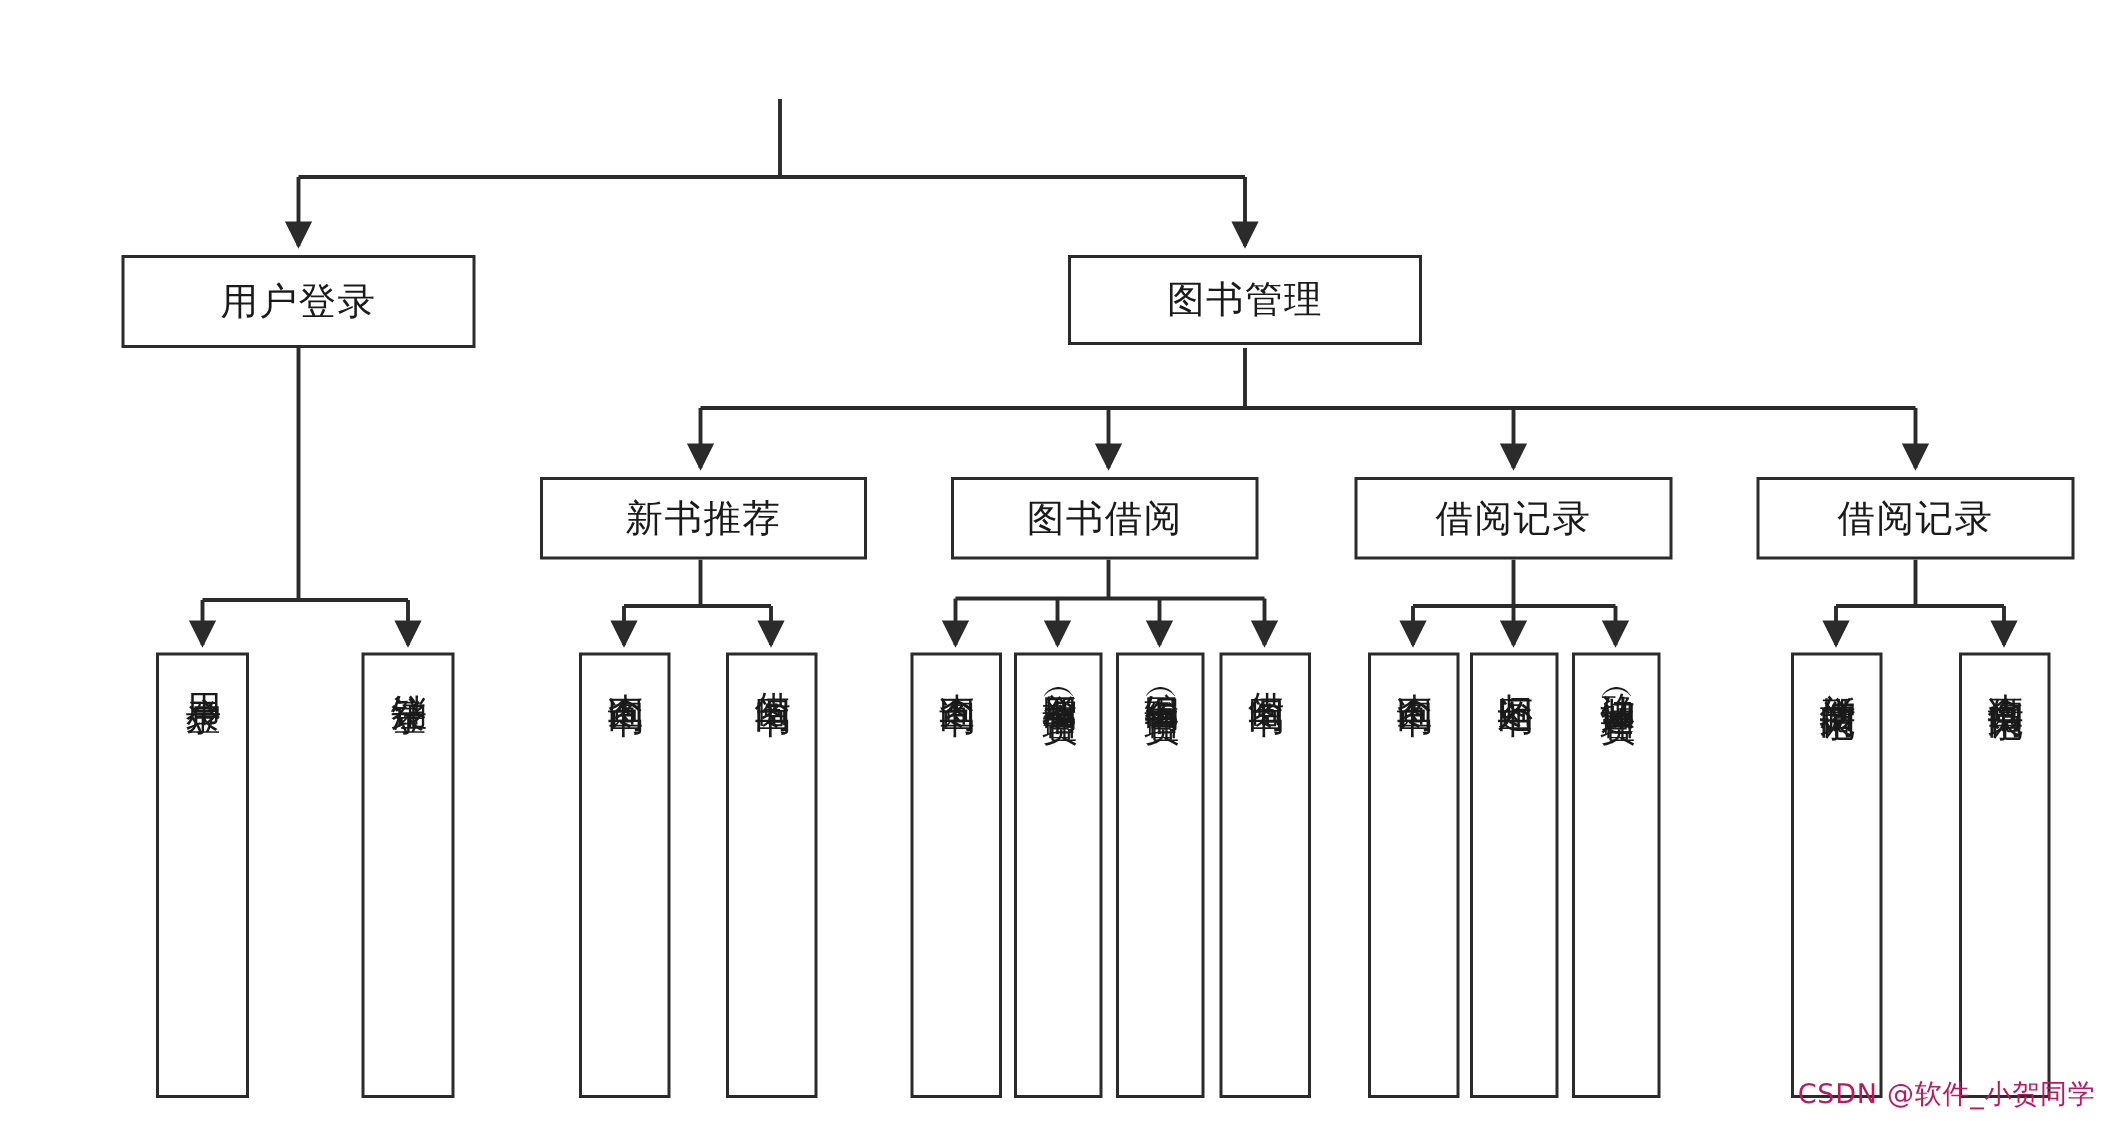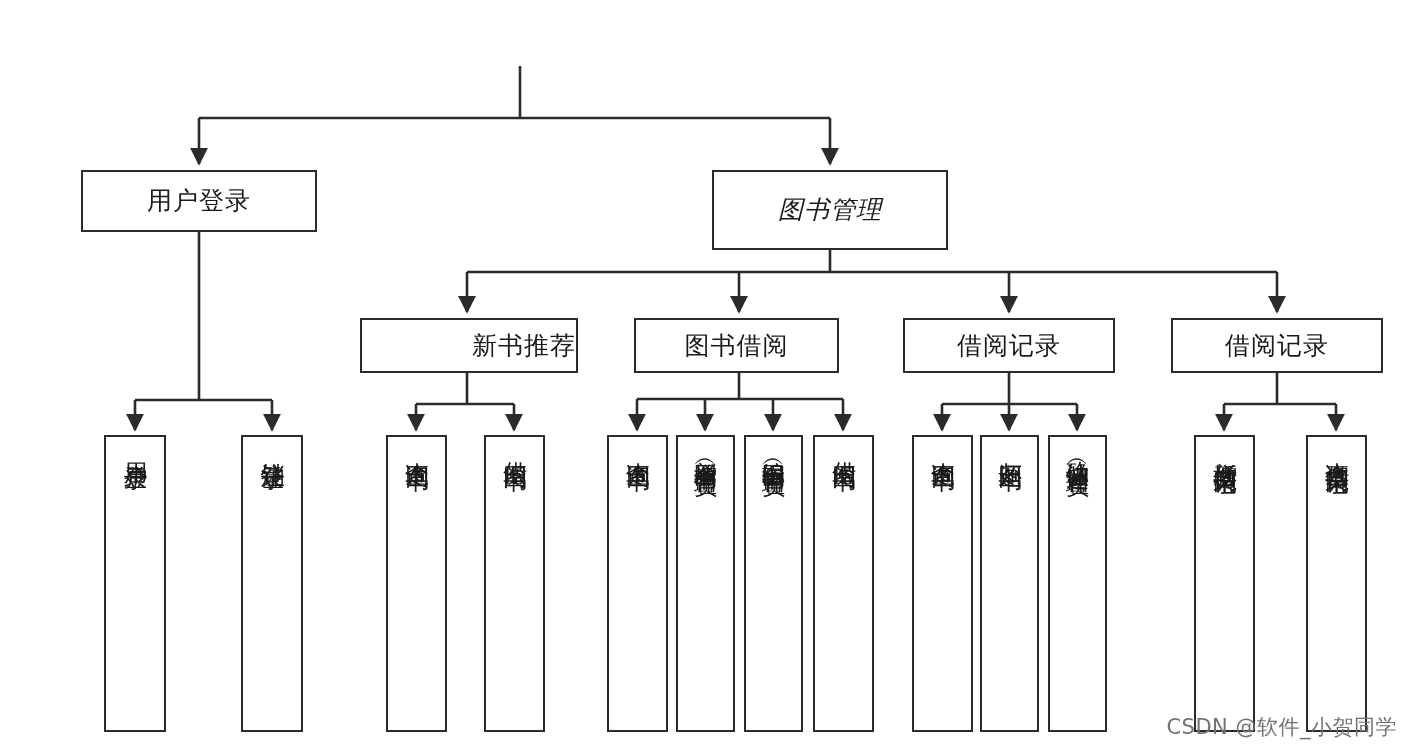--- a/index.html
+++ b/index.html
@@ -57,22 +57,22 @@
     white-space: nowrap;
   }
   .vlabel.tall {
     font-size: 23px;
     line-height: 1.18;
   }
   .watermark {
     position: absolute;
     right: 8px;
     bottom: 6px;
-    font-size: 21px;
-    color: #737373;
+    font-size: 18px;
+    color: #be185d;
     letter-spacing: 0.5px;
     white-space: nowrap;
   }
 </style>
 </head>
 <body>
 
 <div id="canvas">
 
   <svg id="edges" viewBox="0 0 1405 747" xmlns="http://www.w3.org/2000/svg">
@@ -122,25 +122,25 @@
       <path d="M 1224 404 L 1336 404"></path>
       <path d="M 1224 404 L 1224 430" marker-end="url(#arrow)"></path>
       <path d="M 1336 404 L 1336 430" marker-end="url(#arrow)"></path>
     </g>
   </svg>
 
 
   <div class="node horiz" style="left:81px; top:170px; width:236px; height:62px;">
     <span>用户登录</span>
   </div>
-  <div class="node horiz" style="left:712px; top:170px; width:236px; height:80px;font-style:italic;">
+  <div class="node horiz" style="left:712px; top:170px; width:236px; height:60px;">
     <span>图书管理</span>
   </div>
 
-  <div class="node horiz" style="left:360px; top:318px; width:218px; height:55px;justify-content:flex-end;">
+  <div class="node horiz" style="left:360px; top:318px; width:218px; height:55px;">
     <span>新书推荐</span>
   </div>
   <div class="node horiz" style="left:634px; top:318px; width:205px; height:55px;">
     <span>图书借阅</span>
   </div>
   <div class="node horiz" style="left:903px; top:318px; width:212px; height:55px;">
     <span>借阅记录</span>
   </div>
   <div class="node horiz" style="left:1171px; top:318px; width:212px; height:55px;">
     <span>借阅记录</span>

